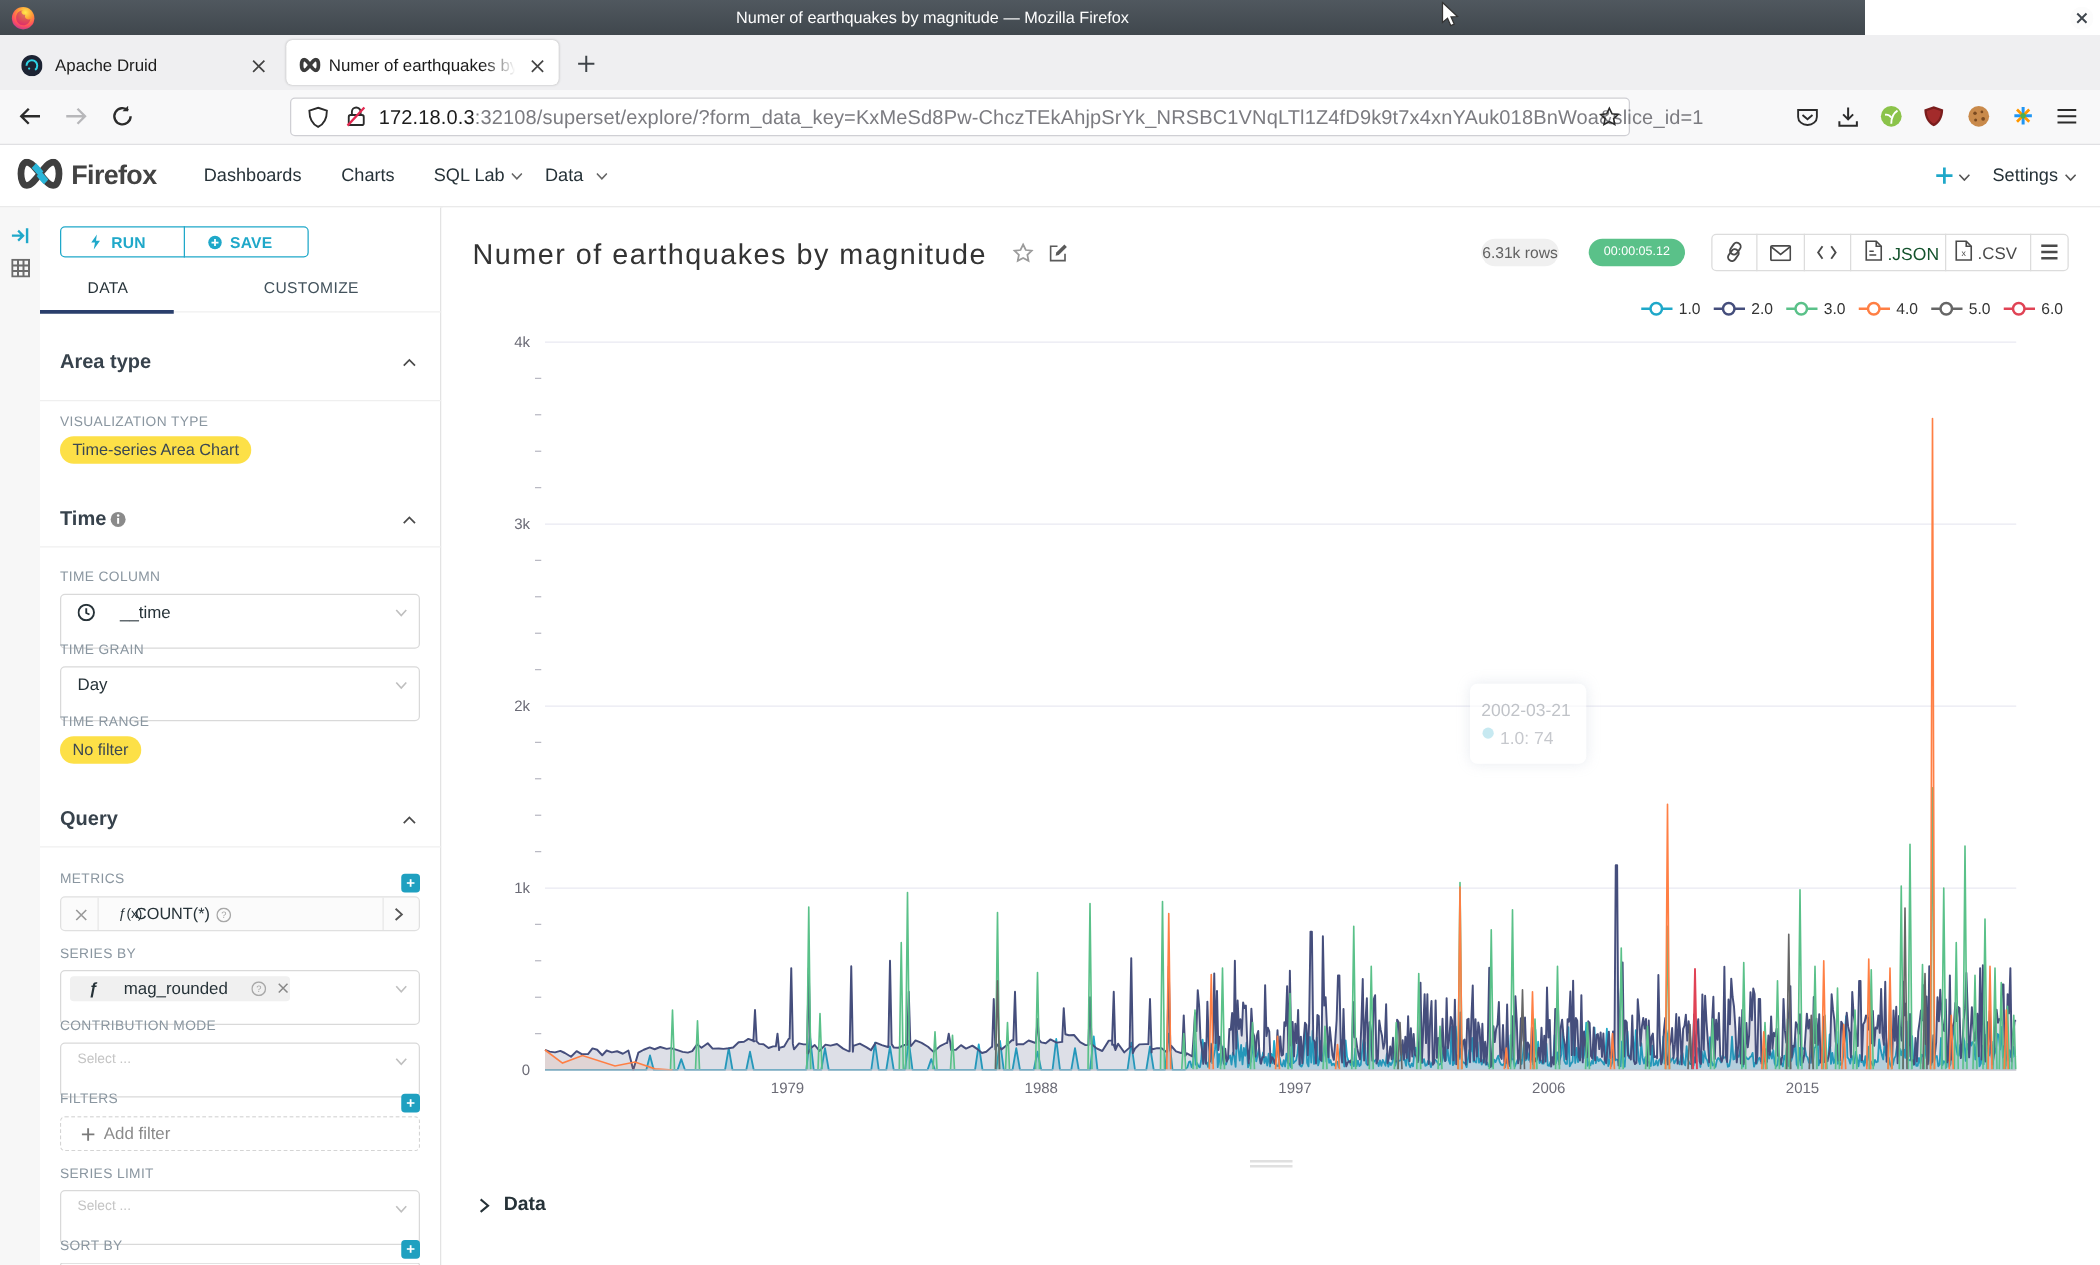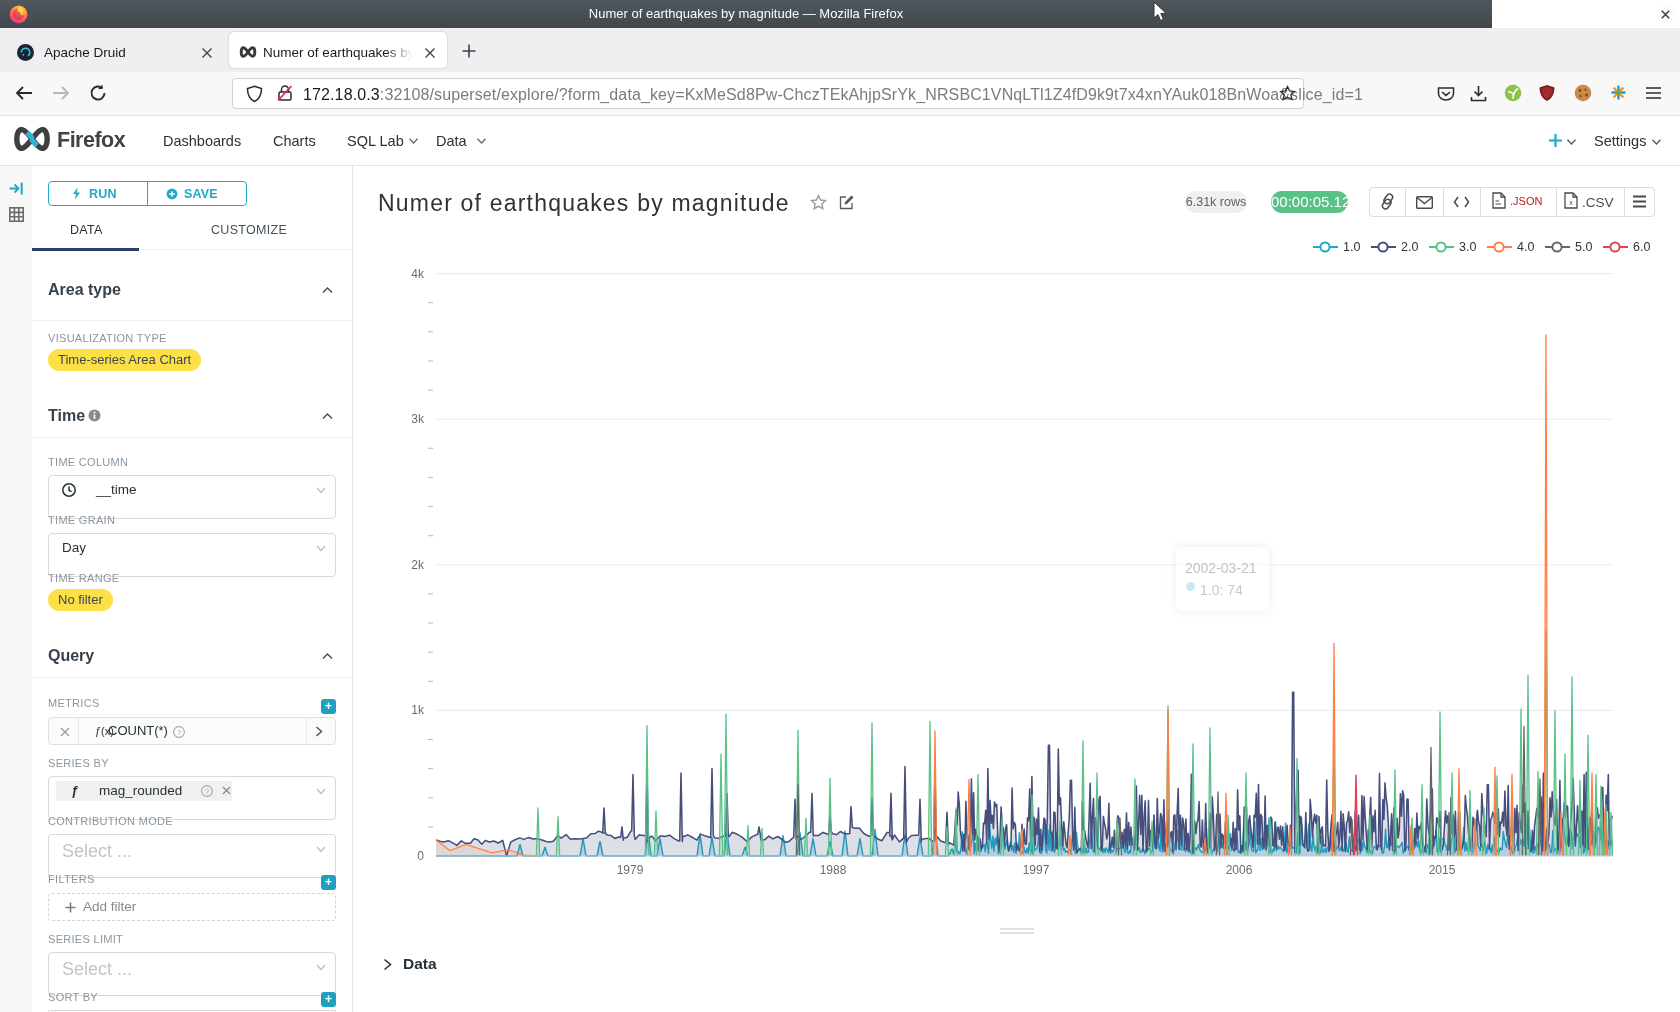--- a/index.html
+++ b/index.html
@@ -21,21 +21,21 @@
 #ssnav{position:absolute;left:0;top:116px;width:1680px;height:50px;background:#fff;
  border-bottom:1px solid #e3e3e3}
 .navlink{position:absolute;top:0;height:50px;line-height:50px;font-size:14.5px;color:#263238}
 
 #rail{position:absolute;left:0;top:166px;width:32px;height:846px;background:#f7f7f7}
 #panel{position:absolute;left:32px;top:166px;width:321px;height:846px;background:#fff;
  border-right:1px solid #e3e3e3}
 .lbl{position:absolute;font-size:11px;color:#8a96a0;letter-spacing:.3px}
 .sect{position:absolute;font-size:16px;color:#37424c;font-weight:700}
 .sel{position:absolute;left:16px;width:288px;height:44px;border:1px solid #d9d9d9;border-radius:4px;background:#fff}
-.sel .ph{position:absolute;left:13px;top:5.5px;font-size:18px;color:#c4c4c4}
+.sel .ph{position:absolute;left:13px;top:5.5px;font-size:11px;color:#c4c4c4}
 .sel .val{position:absolute;left:13px;top:5.5px;font-size:13.5px;color:#263238}
 .chev{position:absolute;right:9px;top:9px;width:10px;height:10px}
 .pill{position:absolute;background:#fde047;border-radius:11px;height:22px;line-height:22px;
  font-size:13px;color:#3b4752;padding:0 10px}
 .plus{position:absolute;width:15px;height:15px;background:#1fa0c0;border-radius:3px;color:#fff;
  text-align:center;line-height:14px;font-size:12px;font-weight:700}
 .divider{position:absolute;left:0;width:321px;height:1px;background:#efefef}
 .caret-up{position:absolute;left:322px;width:11px;height:11px}
 
 #main{position:absolute;left:354px;top:166px;width:1326px;height:846px;background:#fff}
@@ -317,21 +317,21 @@
 <div id="main"></div>
 <div class="abs" style="left:378px;top:190px;font-size:23px;letter-spacing:1.2px;color:#333">Numer of earthquakes by magnitude</div>
 <svg class="abs" style="left:810px;top:194px" width="17" height="17" viewBox="0 0 17 17">
  <path d="M8.5 1.6 10.6 6 15.4 6.6 11.9 9.9 12.8 14.6 8.5 12.3 4.2 14.6 5.1 9.9 1.6 6.6 6.4 6 Z" fill="none" stroke="#9b9b9b" stroke-width="1.4"></path>
   </svg>
 <svg class="abs" style="left:839px;top:195px" width="15" height="15" viewBox="0 0 15 15">
  <path d="M13 8 V13.5 H1.5 V2 H7" fill="none" stroke="#5a5a5a" stroke-width="1.3"></path>
  <path d="M5.5 9.5 6 7 12.5 0.5 14.5 2.5 8 9 Z" fill="#5a5a5a"></path>
   </svg>
 <div class="abs" style="left:1185px;top:191px;width:62px;height:22px;background:#f0f0f0;border-radius:11px;text-align:center;line-height:22px;font-size:12.5px;color:#616161">6.31k rows</div>
-<div class="abs" style="left:1271px;top:191px;width:77px;height:22px;background:#5ac189;border-radius:11px;text-align:center;line-height:22px;font-size:15px;color:#fff">00:00:05.12</div>
+<div class="abs" style="left:1271px;top:191px;width:77px;height:22px;background:#5ac189;border-radius:11px;text-align:center;line-height:22px;font-size:10px;color:#fff">00:00:05.12</div>
 <div class="abs" style="left:1369px;top:187px;width:286px;height:30px;border:1px solid #dcdcdc;border-radius:4px;background:#fff"></div>
 <div class="abs" style="left:1405px;top:187px;width:1px;height:30px;background:#dcdcdc"></div>
 <div class="abs" style="left:1443px;top:187px;width:1px;height:30px;background:#dcdcdc"></div>
 <div class="abs" style="left:1480px;top:187px;width:1px;height:30px;background:#dcdcdc"></div>
 <div class="abs" style="left:1556px;top:187px;width:1px;height:30px;background:#dcdcdc"></div>
 <div class="abs" style="left:1624px;top:187px;width:1px;height:30px;background:#dcdcdc"></div>
 <svg class="abs" style="left:1378px;top:192px" width="19" height="19" viewBox="0 0 19 19">
  <g fill="none" stroke="#4a4a4a" stroke-width="1.5">
  <rect x="7.2" y="1.8" width="6.2" height="10.2" rx="3.1" transform="rotate(35 10.3 6.9)"></rect>
  <rect x="5.6" y="7.0" width="6.2" height="10.2" rx="3.1" transform="rotate(35 8.7 12.1)"></rect>
@@ -342,21 +342,21 @@
  <path d="M1 1.5 8.5 7.5 16 1.5" fill="none" stroke="#4a4a4a" stroke-width="1.4"></path>
   </svg>
 <svg class="abs" style="left:1453px;top:196px" width="17" height="12" viewBox="0 0 17 12">
  <path d="M5 1 1.5 6 5 11 M12 1 15.5 6 12 11" fill="none" stroke="#4a4a4a" stroke-width="1.5"></path>
   </svg>
 <svg class="abs" style="left:1492px;top:192px" width="14" height="17" viewBox="0 0 14 17">
  <path d="M1 1 H9 L13 5 V16 H1 Z" fill="none" stroke="#4a4a4a" stroke-width="1.3"></path>
  <path d="M9 1 V5 H13" fill="none" stroke="#4a4a4a" stroke-width="1.3"></path>
  <path d="M3.5 9 H7 M3.5 12 H9" stroke="#4a4a4a" stroke-width="1.2"></path>
   </svg>
-<div class="abs" style="left:1510px;top:195px;font-size:11px;color:#b91c1c">.JSON</div>
+<div class="abs" style="left:1510px;top:195px;font-size:14px;color:#14532d">.JSON</div>
 <svg class="abs" style="left:1564px;top:192px" width="14" height="17" viewBox="0 0 14 17">
  <path d="M1 1 H9 L13 5 V16 H1 Z" fill="none" stroke="#4a4a4a" stroke-width="1.3"></path>
  <path d="M9 1 V5 H13" fill="none" stroke="#4a4a4a" stroke-width="1.3"></path>
  <text x="7" y="13" font-size="7" fill="#4a4a4a" text-anchor="middle">x</text>
   </svg>
 <div class="abs" style="left:1582px;top:195px;font-size:13.5px;color:#4a4a4a">.CSV</div>
 <svg class="abs" style="left:1632px;top:195px" width="15" height="13" viewBox="0 0 15 13">
  <path d="M1 1.5 H14 M1 6.5 H14 M1 11.5 H14" stroke="#4a4a4a" stroke-width="2"></path>
   </svg>
 

